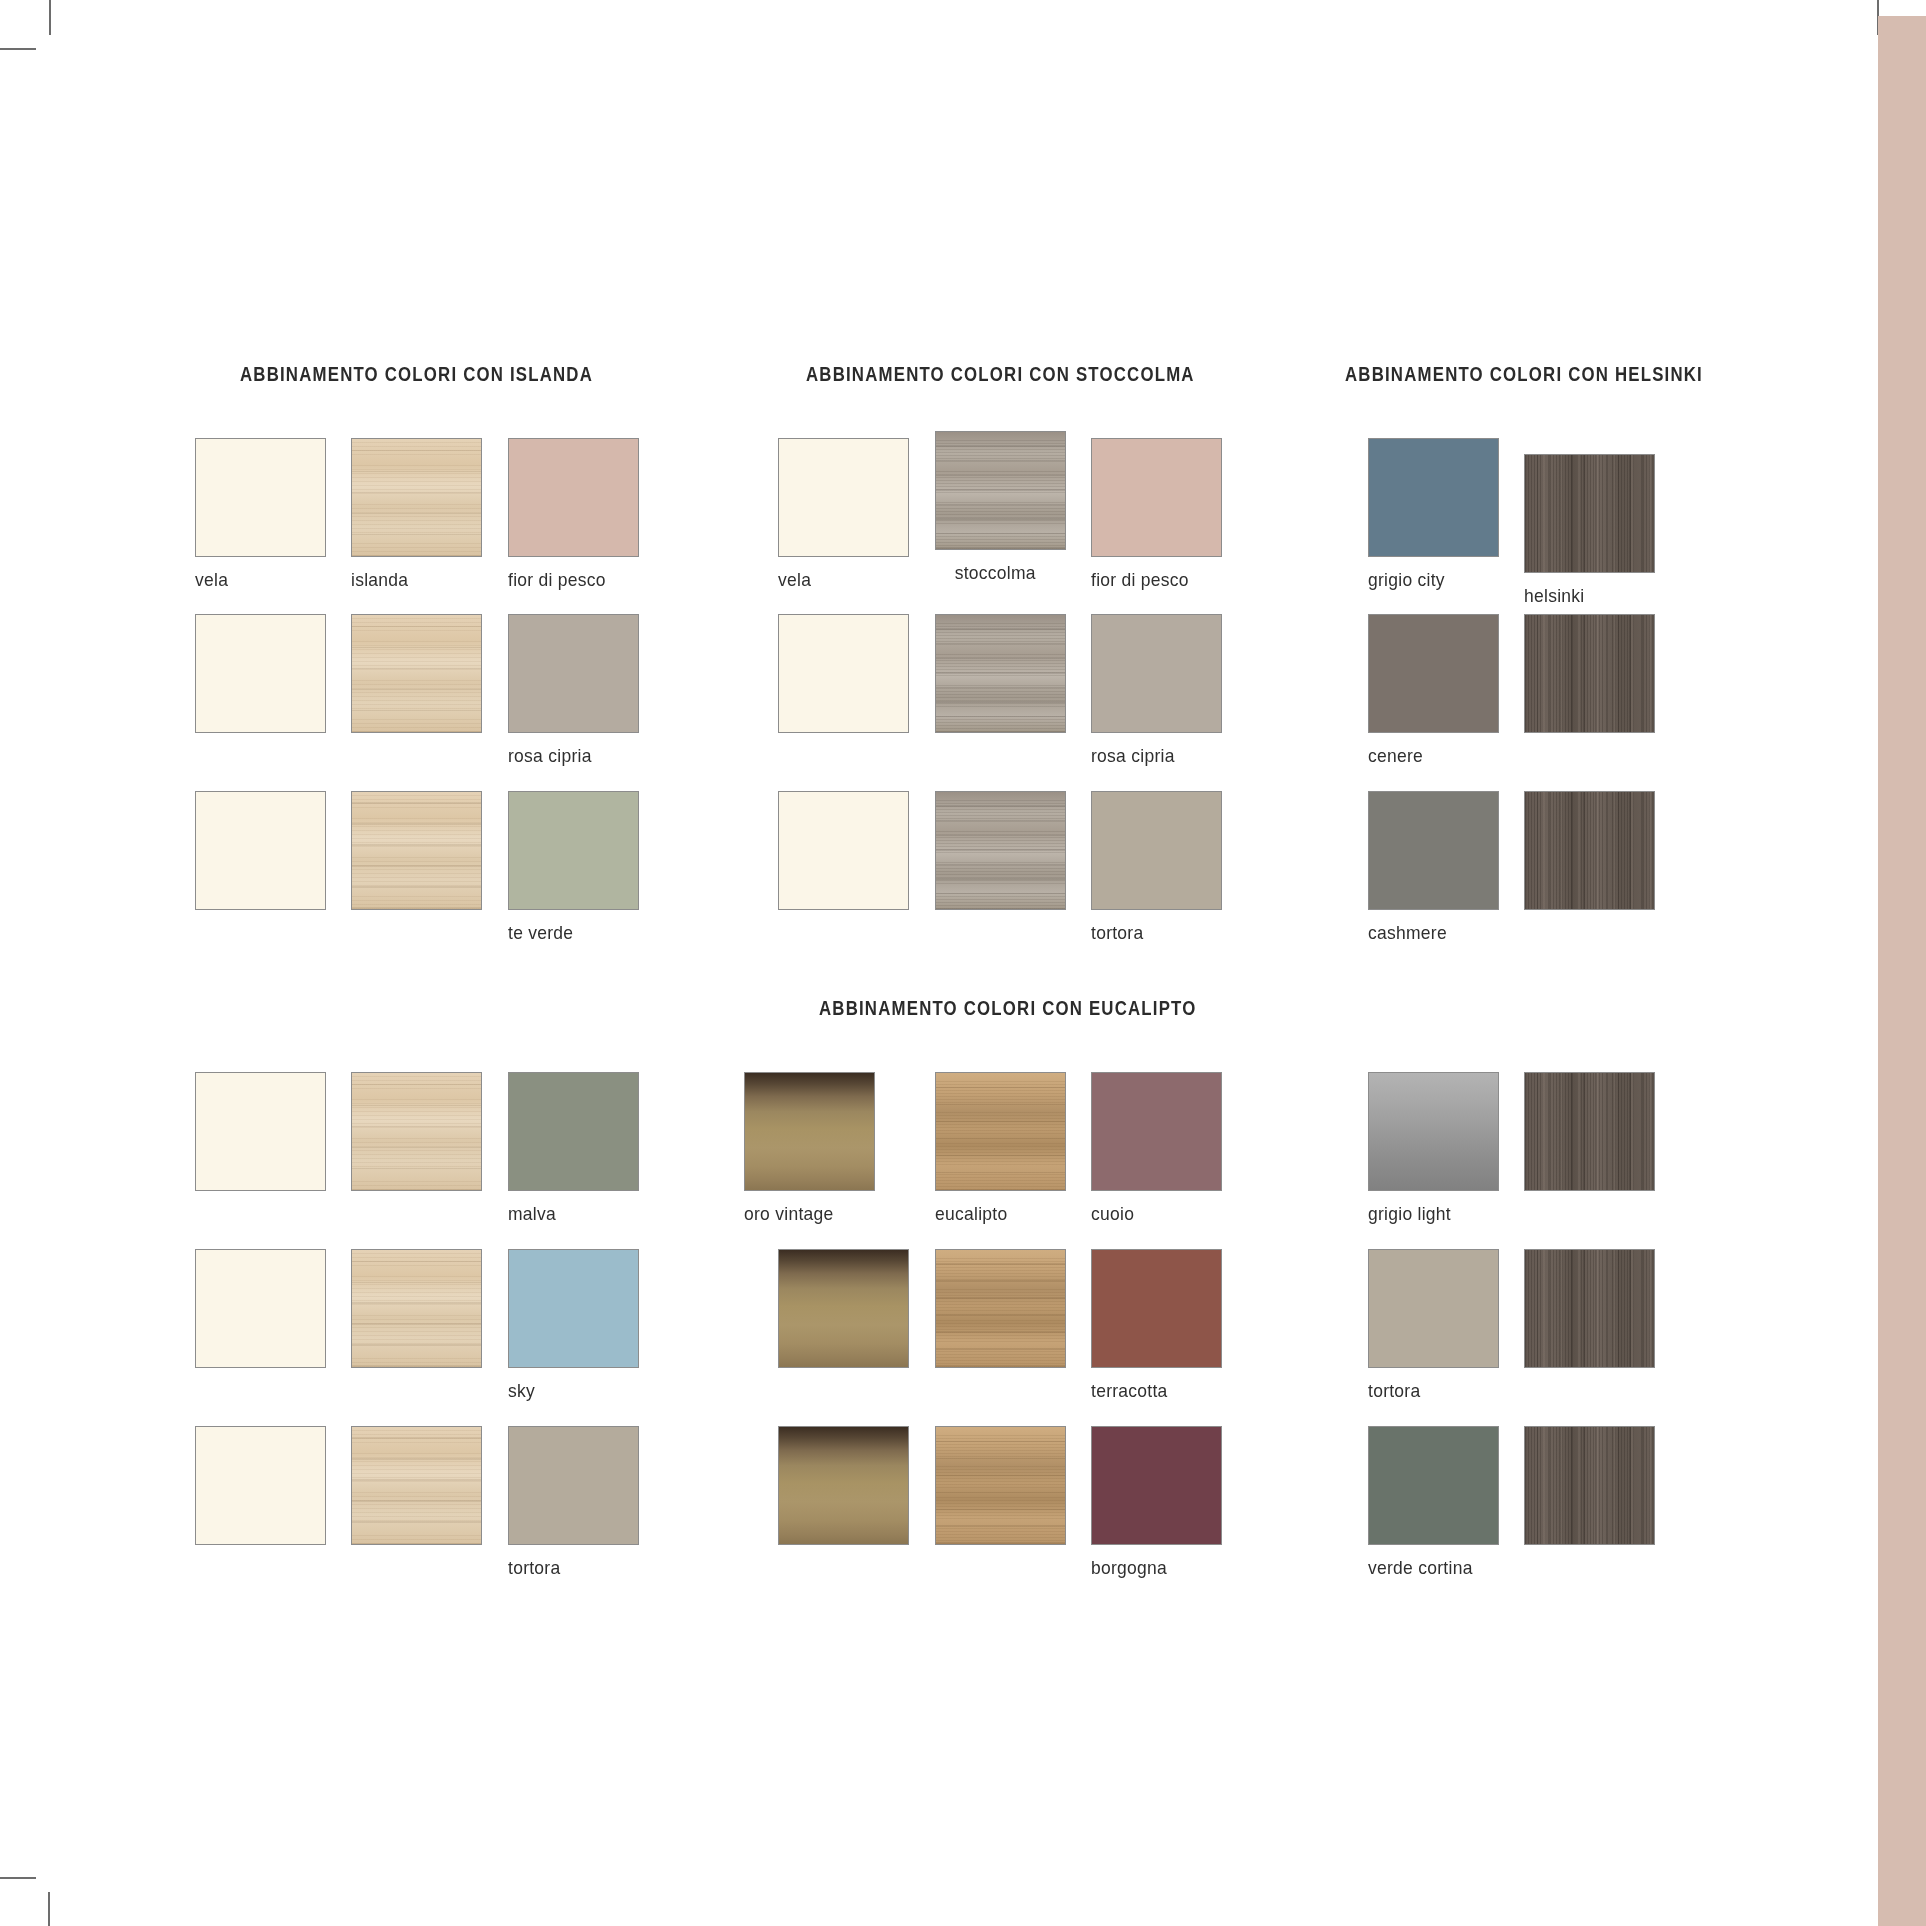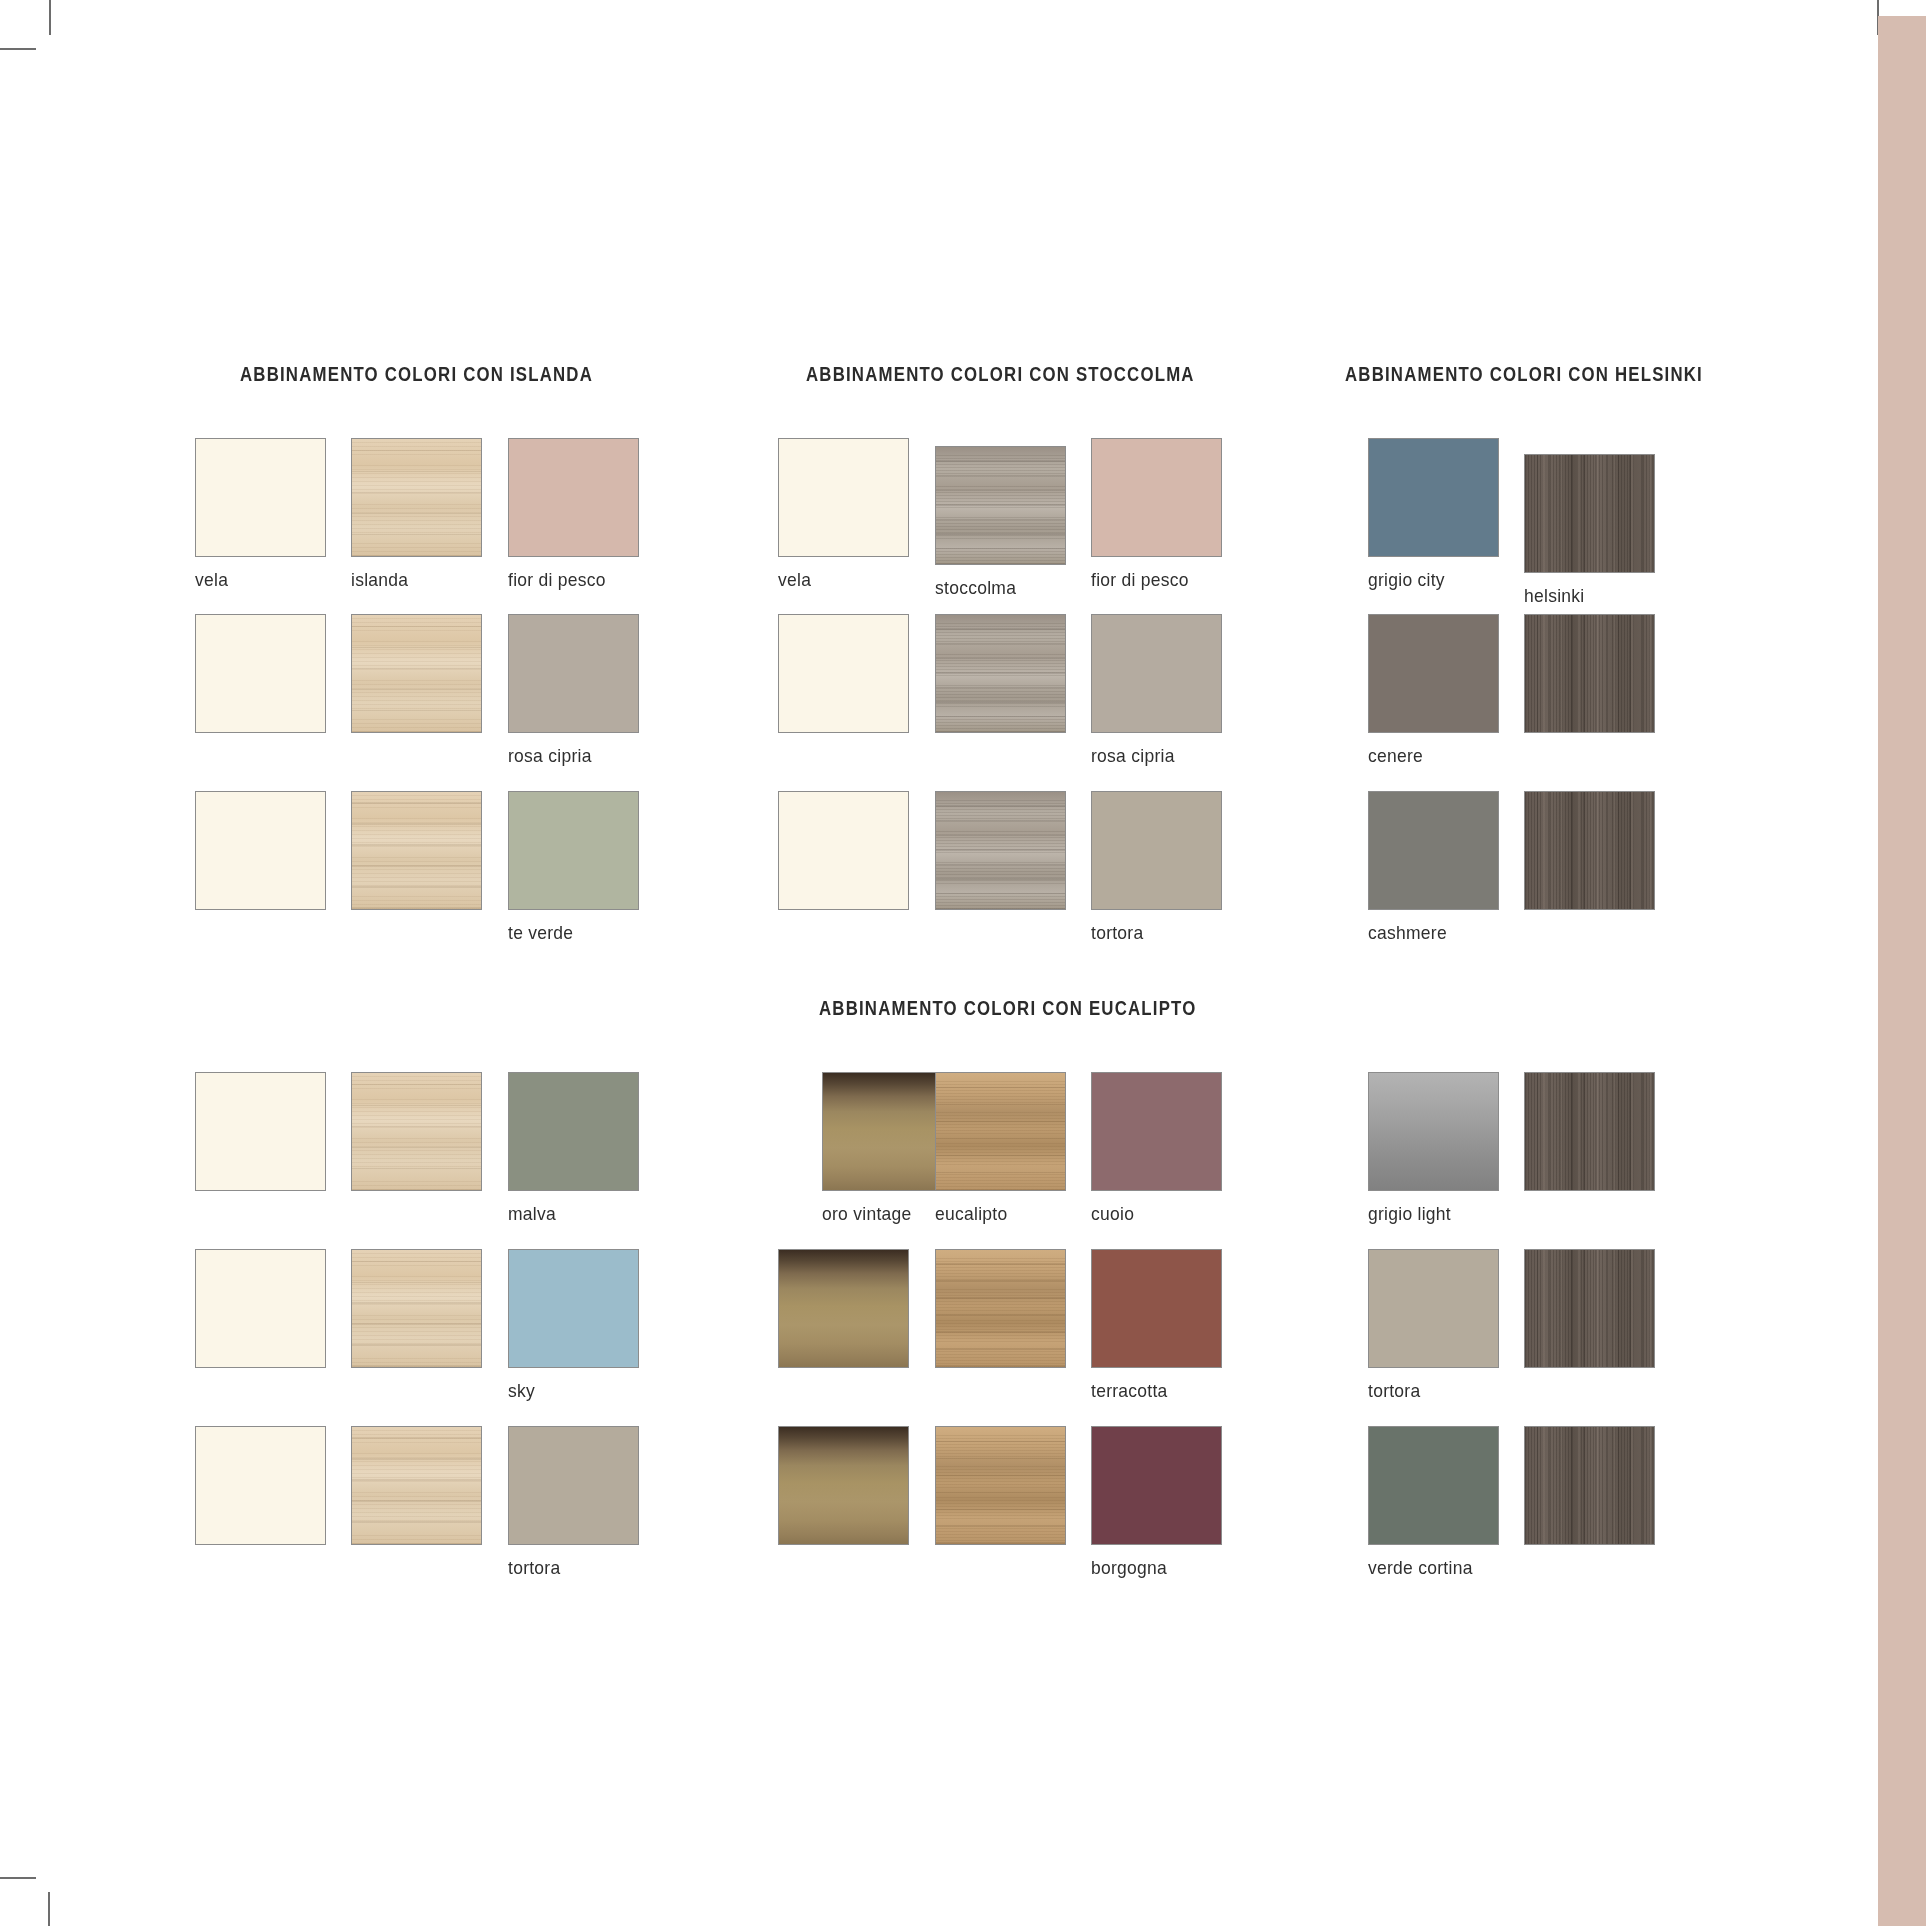--- a/index.html
+++ b/index.html
@@ -204,21 +204,21 @@
       <div class="swatch-cell" style="left: 778px; top: 438px;">
         <div class="swatch m-solid" title="vela" style="background: rgb(251, 246, 232);"></div>
         <div class="swatch-label">vela</div>
       </div>
       <div class="swatch-cell" style="left: 778px; top: 614px;">
         <div class="swatch m-solid" title="" style="background: rgb(251, 246, 232);"></div>
       </div>
       <div class="swatch-cell" style="left: 778px; top: 791px;">
         <div class="swatch m-solid" title="" style="background: rgb(251, 246, 232);"></div>
       </div>
-      <div class="swatch-cell" style="left: 935px; top: 446px;">
+      <div class="swatch-cell" style="left: 935px; top: 431px; text-align: center;">
         <div class="swatch m-stoccolma" title="stoccolma"></div>
         <div class="swatch-label">stoccolma</div>
       </div>
       <div class="swatch-cell" style="left: 935px; top: 614px;">
         <div class="swatch m-stoccolma" title=""></div>
       </div>
       <div class="swatch-cell" style="left: 935px; top: 791px;">
         <div class="swatch m-stoccolma" title=""></div>
       </div>
       <div class="swatch-cell" style="left: 1091px; top: 438px;">
@@ -278,21 +278,21 @@
         <div class="swatch-label">malva</div>
       </div>
       <div class="swatch-cell" style="left: 508px; top: 1249px;">
         <div class="swatch m-solid" title="sky" style="background: rgb(155, 188, 203);"></div>
         <div class="swatch-label">sky</div>
       </div>
       <div class="swatch-cell" style="left: 508px; top: 1426px;">
         <div class="swatch m-solid" title="tortora" style="background: rgb(180, 171, 156);"></div>
         <div class="swatch-label">tortora</div>
       </div>
-      <div class="swatch-cell" style="left: 822px; top: 1072px;">
+      <div class="swatch-cell" style="left: 744px; top: 1072px;">
         <div class="swatch m-oro" title="oro vintage"></div>
         <div class="swatch-label">oro vintage</div>
       </div>
       <div class="swatch-cell" style="left: 778px; top: 1249px;">
         <div class="swatch m-oro" title=""></div>
       </div>
       <div class="swatch-cell" style="left: 778px; top: 1426px;">
         <div class="swatch m-oro" title=""></div>
       </div>
       <div class="swatch-cell" style="left: 935px; top: 1072px;">

